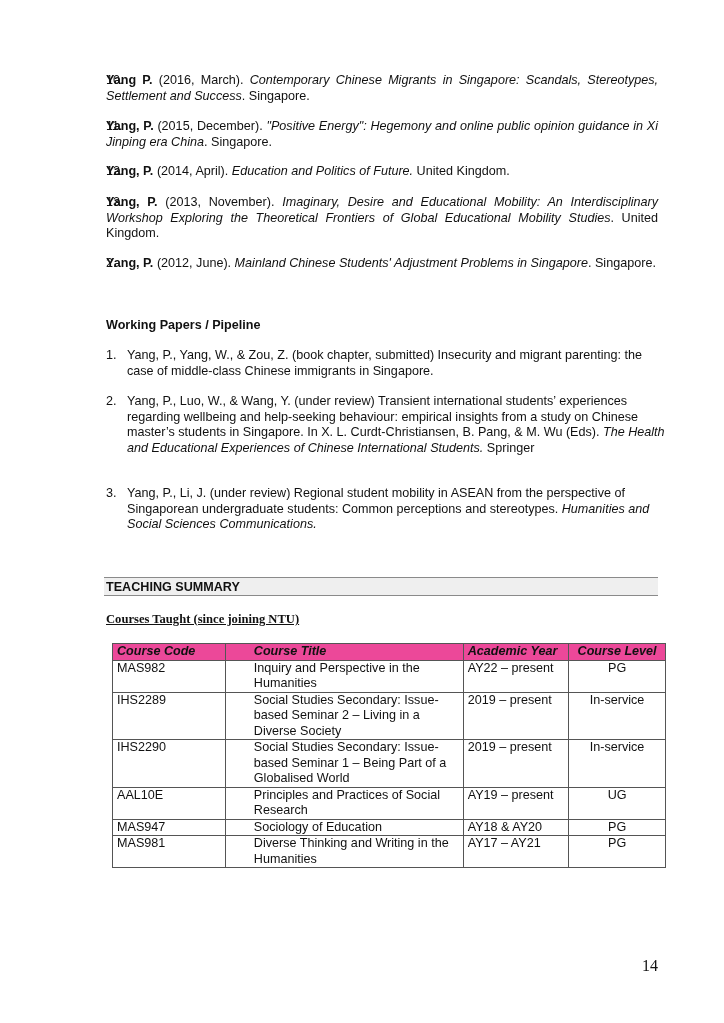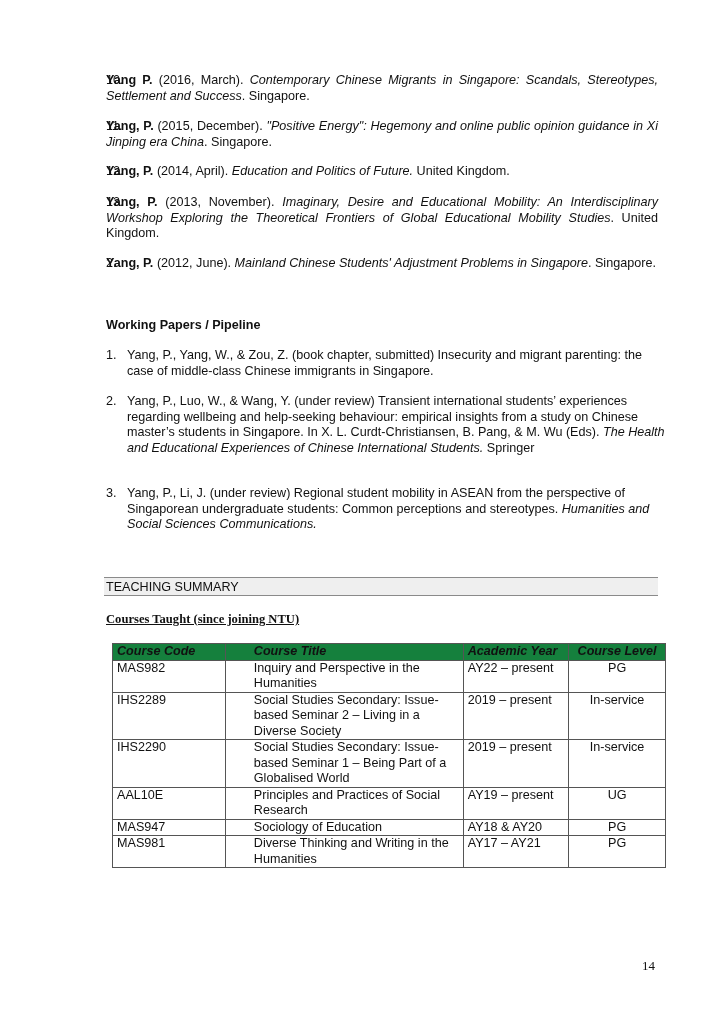--- a/index.html
+++ b/index.html
@@ -20,42 +20,42 @@
   .section-h { position: absolute; left: 106px; font-weight: bold; }
 
   
   .wp { position: absolute; left: 106px; width: 560px; }
   .wp .num { position: absolute; left: 0; top: 0; width: 20px; }
   .wp .body { margin-left: 21px; display: block; }
 
   .summary-bar {
     position: absolute; left: 104px; top: 577px; width: 554px; height: 19px;
     background: #efefef; border-top: 1px solid #8a8a8a; border-bottom: 1px solid #8a8a8a;
-    font-weight: normal; padding-left: 2px; line-height: 19px; box-sizing: border-box;
+    font-weight: bold; padding-left: 2px; line-height: 19px; box-sizing: border-box;
   }
   .courses-h {
     position: absolute; left: 106px; top: 612px; font-weight: bold; text-decoration: underline; font-family: Liberation Serif, serif;
   }
 
   table.courses {
     position: absolute; left: 112px; top: 643px; width: 554px;
     border-collapse: collapse; font-size: 12.6px; line-height: 15.5px;
   }
   table.courses th, table.courses td {
     border: 1px solid #555; padding: 0 4px; vertical-align: top; text-align: left;
   }
-  table.courses th { background: #15803d; font-style: italic; font-weight: bold; }
+  table.courses th { background: #ec4899; font-style: italic; font-weight: bold; }
   table.courses .c1 { width: 109px; }
   table.courses .c2 { width: 218px; padding-left: 28px; }
   table.courses .c3 { width: 100px; }
   table.courses .c4 { width: 92px; text-align: center; }
 
   .page-num {
     position: absolute; left: 642px; top: 958px;
-    font-family: "Liberation Serif", serif; font-size: 13px;
+    font-family: "Liberation Serif", serif; font-size: 16px;
   }
 </style>
 </head>
 <body>
 
 <div class="page">
 
   <div class="ref" style="top:73px;">
     <span class="num">10.</span>
     <span class="body"><b>Yang P.</b> <span>(2016, March).</span> <i>Contemporary Chinese Migrants in Singapore: Scandals, Stereotypes, Settlement and Success</i><span>. Singapore.</span></span>

